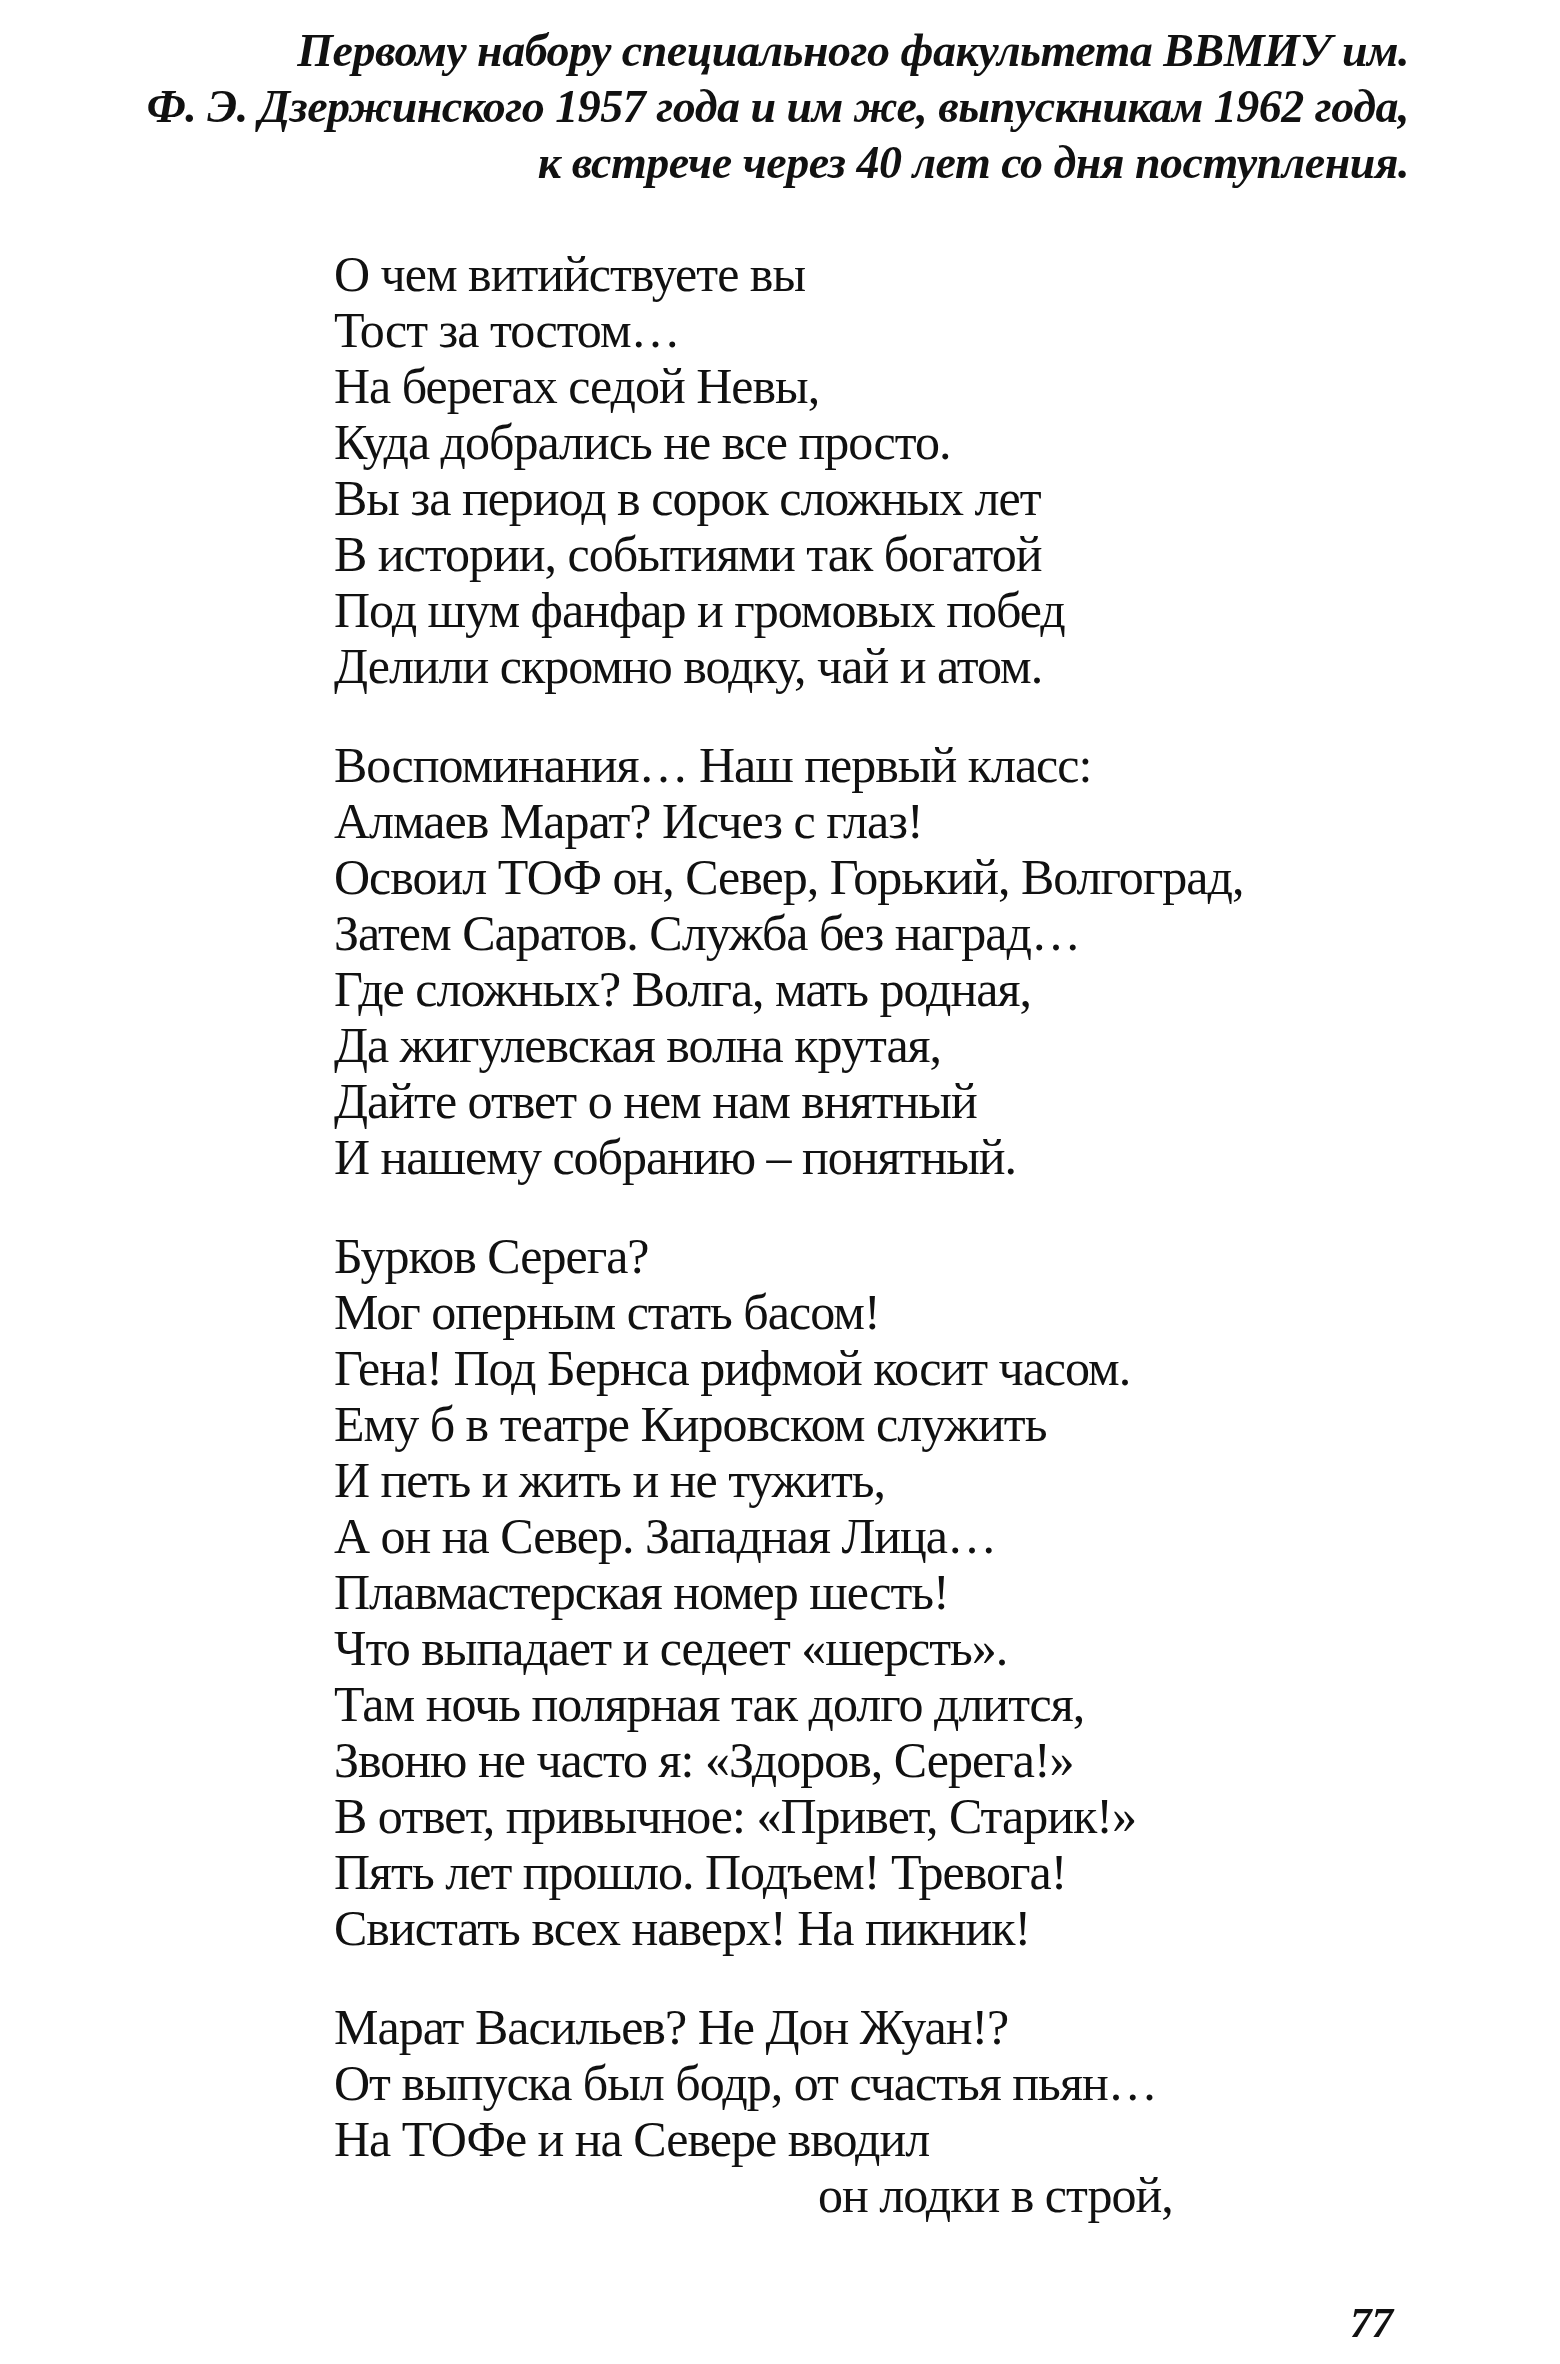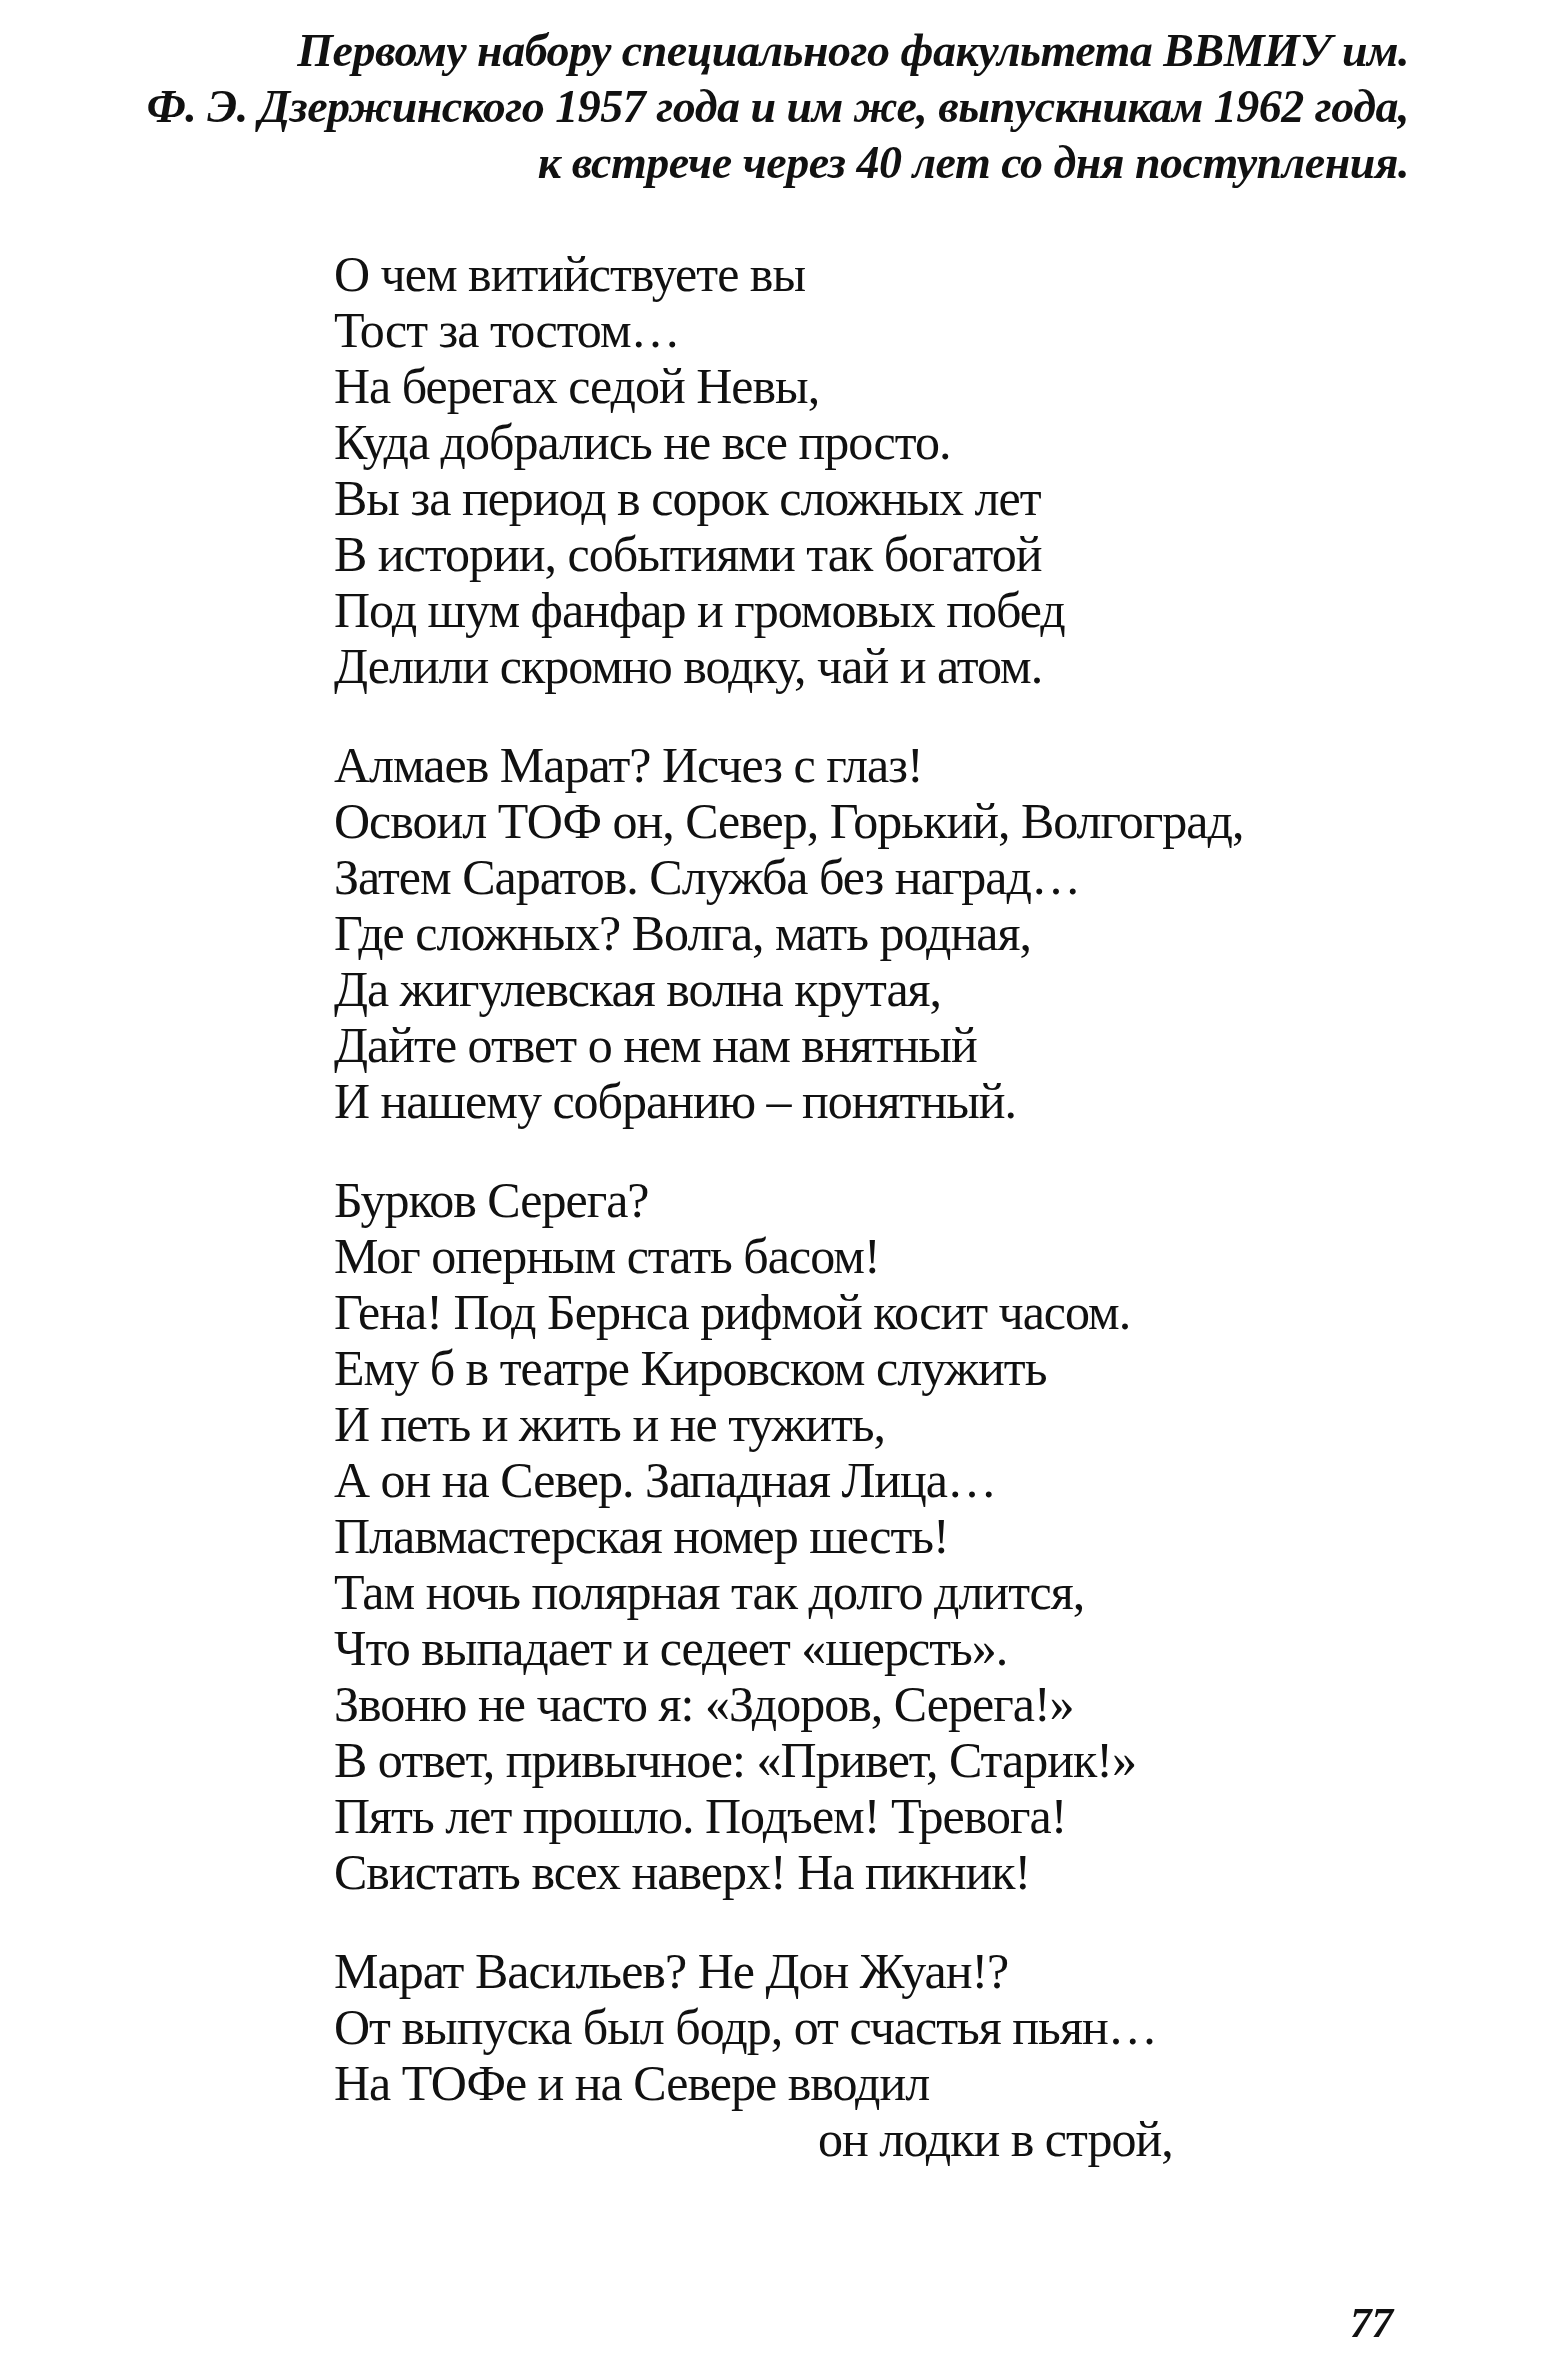--- a/index.html
+++ b/index.html
@@ -64,39 +64,40 @@
       <div class="line">Тост за тостом…</div>
       <div class="line">На берегах седой Невы,</div>
       <div class="line">Куда добрались не все просто.</div>
       <div class="line">Вы за период в сорок сложных лет</div>
       <div class="line">В истории, событиями так богатой</div>
       <div class="line">Под шум фанфар и громовых побед</div>
       <div class="line">Делили скромно водку, чай и атом.</div>
     </div>
 
     <div class="stanza">
+      <div class="line">Воспоминания… Наш первый класс:</div>
       <div class="line">Алмаев Марат? Исчез с глаз!</div>
       <div class="line">Освоил ТОФ он, Север, Горький, Волгоград,</div>
       <div class="line">Затем Саратов. Служба без наград…</div>
       <div class="line">Где сложных? Волга, мать родная,</div>
       <div class="line">Да жигулевская волна крутая,</div>
       <div class="line">Дайте ответ о нем нам внятный</div>
       <div class="line">И нашему собранию – понятный.</div>
     </div>
 
     <div class="stanza">
       <div class="line">Бурков Серега?</div>
       <div class="line">Мог оперным стать басом!</div>
       <div class="line">Гена! Под Бернса рифмой косит часом.</div>
       <div class="line">Ему б в театре Кировском служить</div>
       <div class="line">И петь и жить и не тужить,</div>
       <div class="line">А он на Север. Западная Лица…</div>
       <div class="line">Плавмастерская номер шесть!</div>
+      <div class="line">Что выпадает и седеет «шерсть».</div>
       <div class="line">Там ночь полярная так долго длится,</div>
-      <div class="line">Что выпадает и седеет «шерсть».</div>
       <div class="line">Звоню не часто я: «Здоров, Серега!»</div>
       <div class="line">В ответ, привычное: «Привет, Старик!»</div>
       <div class="line">Пять лет прошло. Подъем! Тревога!</div>
       <div class="line">Свистать всех наверх! На пикник!</div>
     </div>
 
     <div class="stanza">
       <div class="line">Марат Васильев? Не Дон Жуан!?</div>
       <div class="line">От выпуска был бодр, от счастья пьян…</div>
       <div class="line">На ТОФе и на Севере вводил</div>

